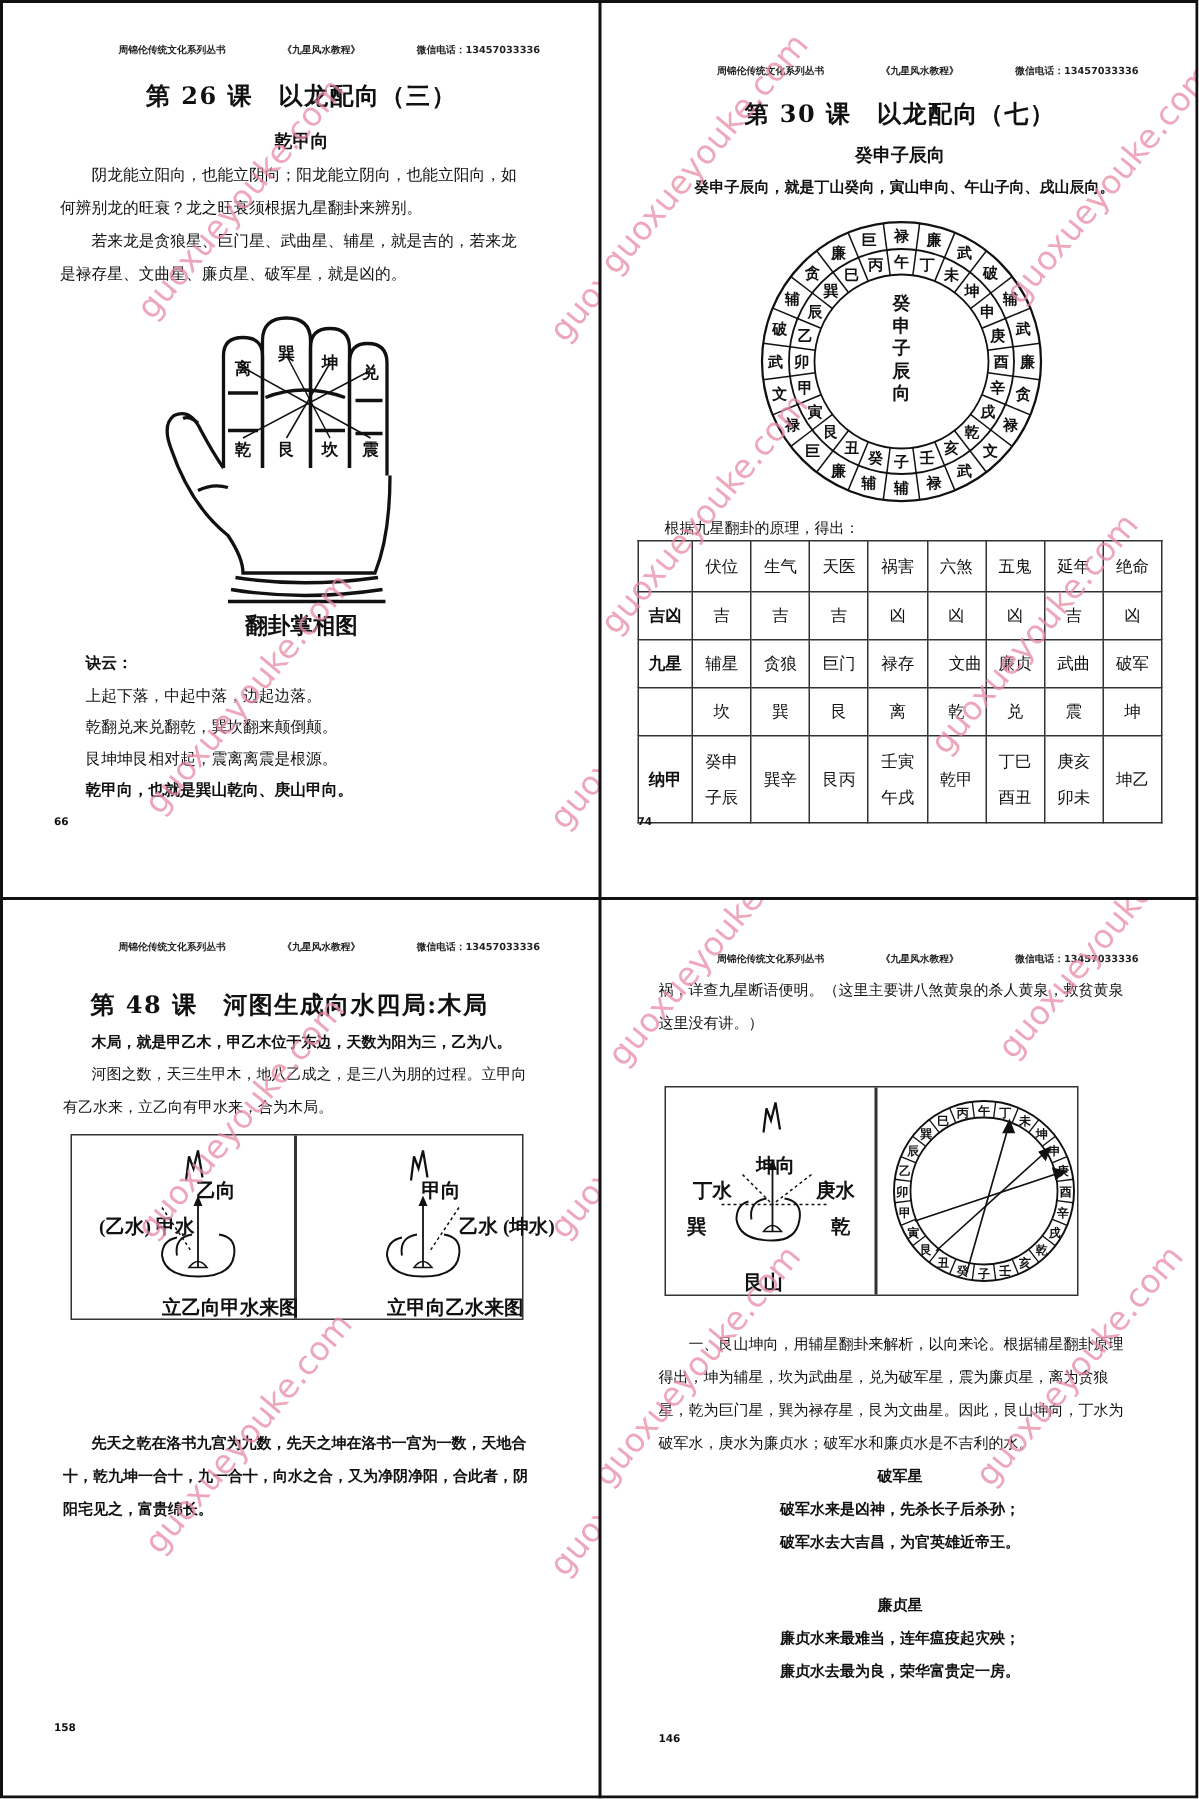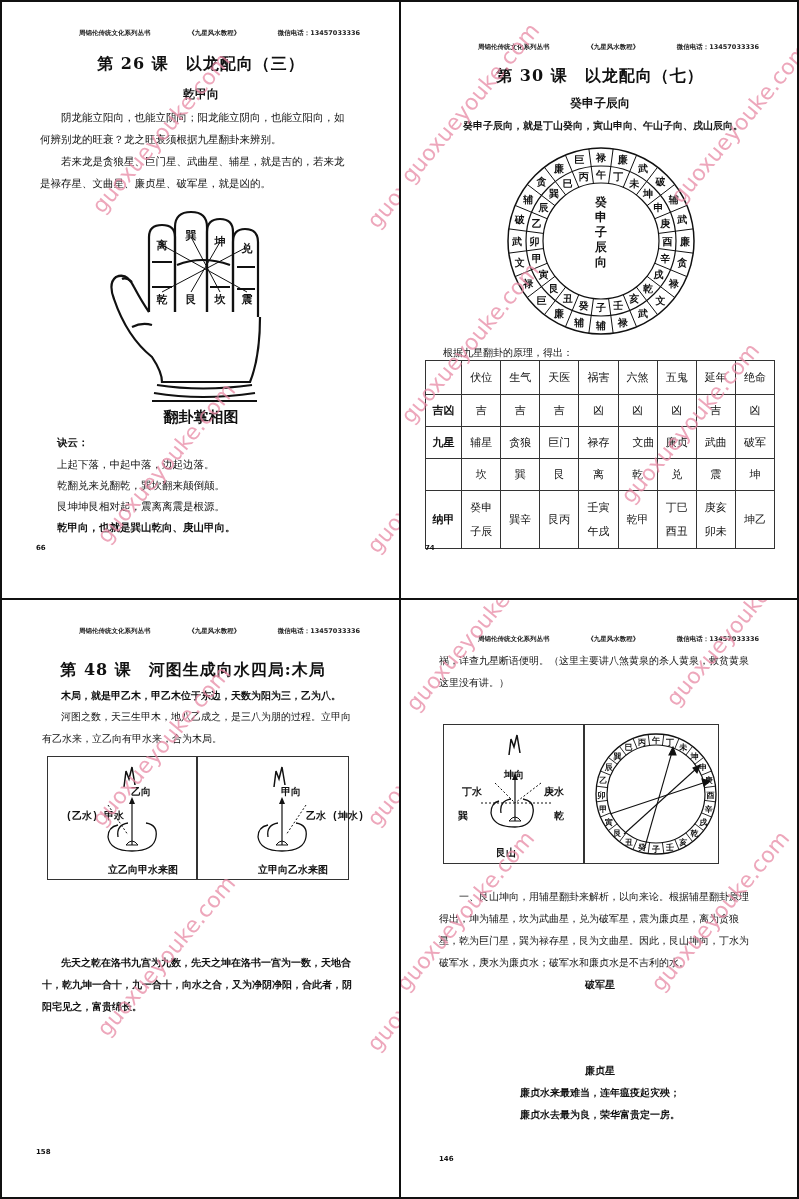--- a/index.html
+++ b/index.html
@@ -18,21 +18,21 @@
   .lesson-title { position: absolute; width: 100%; text-align: center; font-size: 16px; font-weight: bold; letter-spacing: 1px; }
   .subtitle { position: absolute; width: 100%; text-align: center; font-size: 12px; font-weight: bold; }
   .para { position: absolute; font-size: 10.5px; line-height: 22px; }
   .para.bold { font-weight: bold; }
   .page-num { position: absolute; font-size: 7px; font-weight: bold; font-family: "DejaVu Sans", sans-serif; }
   .watermark { position: absolute; color: #e88aa5; font-family: "DejaVu Sans", sans-serif; font-size: 22px; transform: rotate(-50deg); transform-origin: left top; white-space: nowrap; opacity: 0.75; pointer-events: none; }
   table.stars { position: absolute; border-collapse: collapse; font-size: 11px; }
   table.stars td { border: 1px solid #333; text-align: center; vertical-align: middle; padding: 0; }
   table.stars td.rowhead { font-weight: bold; }
   .diag-box { position: absolute; border: 1.5px solid #333; }
-  .diag-label { position: absolute; font-size: 10px; font-weight: bold; font-family: Liberation Mono, monospace; white-space: nowrap; }
+  .diag-label { position: absolute; font-size: 13px; font-weight: bold; font-family: Liberation Serif, serif; white-space: nowrap; }
   .center { text-align: center; }
   svg text { font-family: "DejaVu Serif", serif; }
 </style>
 </head>
 <body>
 
 <div class="grid">
 
   <div class="page p1">
     <div class="header">
@@ -419,20 +419,22 @@
           <line x1="30" y1="104" x2="103" y2="38"></line>
           <polygon points="106,35 99,38 103,43"></polygon>
           <line x1="16" y1="84" x2="112" y2="52"></line>
           <polygon points="116,51 108,49 110,56"></polygon>
         </g>
       </svg>
     </div>
 
     <div class="para" style="top:286px;left:38px;width:318px;text-indent:20px;font-size:10px;">一、艮山坤向，用辅星翻卦来解析，以向来论。根据辅星翻卦原理得出，坤为辅星，坎为武曲星，兑为破军星，震为廉贞星，离为贪狼星，乾为巨门星，巽为禄存星，艮为文曲星。因此，艮山坤向，丁水为破军水，庚水为廉贞水；破军水和廉贞水是不吉利的水。</div>
     <div class="para bold center" style="top:374px;left:0;width:100%;font-size:10px;">破军星</div>
+    <div class="para bold center" style="top:396px;left:0;width:100%;font-size:10px;">破军水来是凶神，先杀长子后杀孙；</div>
+    <div class="para bold center" style="top:418px;left:0;width:100%;font-size:10px;">破军水去大吉昌，为官英雄近帝王。</div>
     <div class="para bold center" style="top:460px;left:0;width:100%;font-size:10px;">廉贞星</div>
     <div class="para bold center" style="top:482px;left:0;width:100%;font-size:10px;">廉贞水来最难当，连年瘟疫起灾殃；</div>
     <div class="para bold center" style="top:504px;left:0;width:100%;font-size:10px;">廉贞水去最为良，荣华富贵定一房。</div>
     <div class="page-num" style="top:555px;left:38px;">146</div>
 
     <div class="watermark" style="left:0px;top:100px;">guoxueyouke.com</div>
     <div class="watermark" style="left:260px;top:95px;">guoxueyouke.com</div>
     <div class="watermark" style="left:-10px;top:380px;">guoxueyouke.com</div>
     <div class="watermark" style="left:245px;top:380px;">guoxueyouke.com</div>
   </div>

